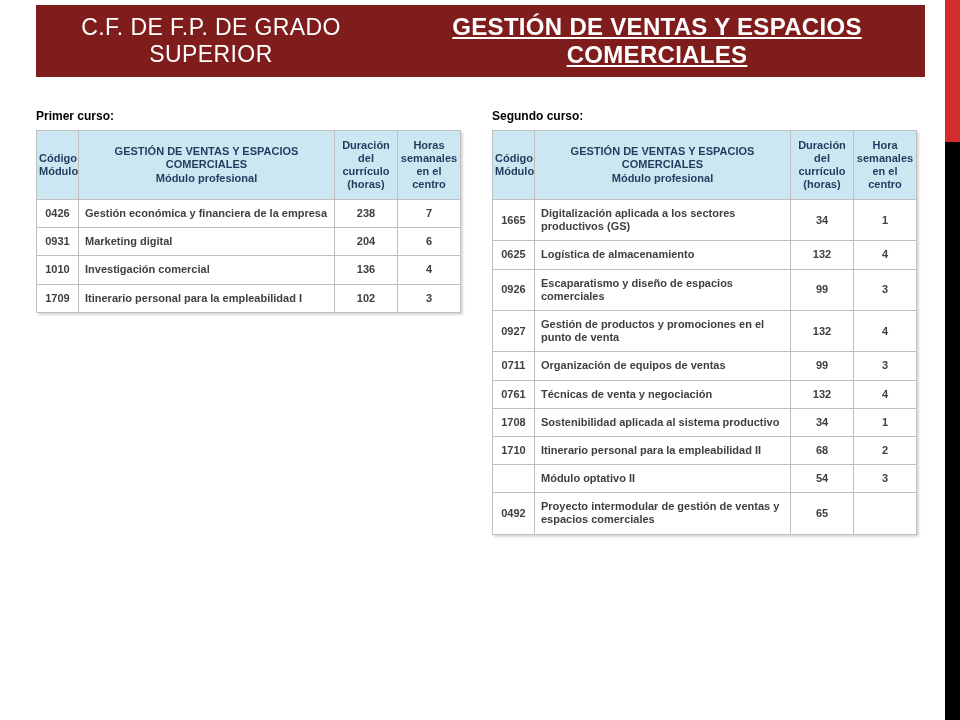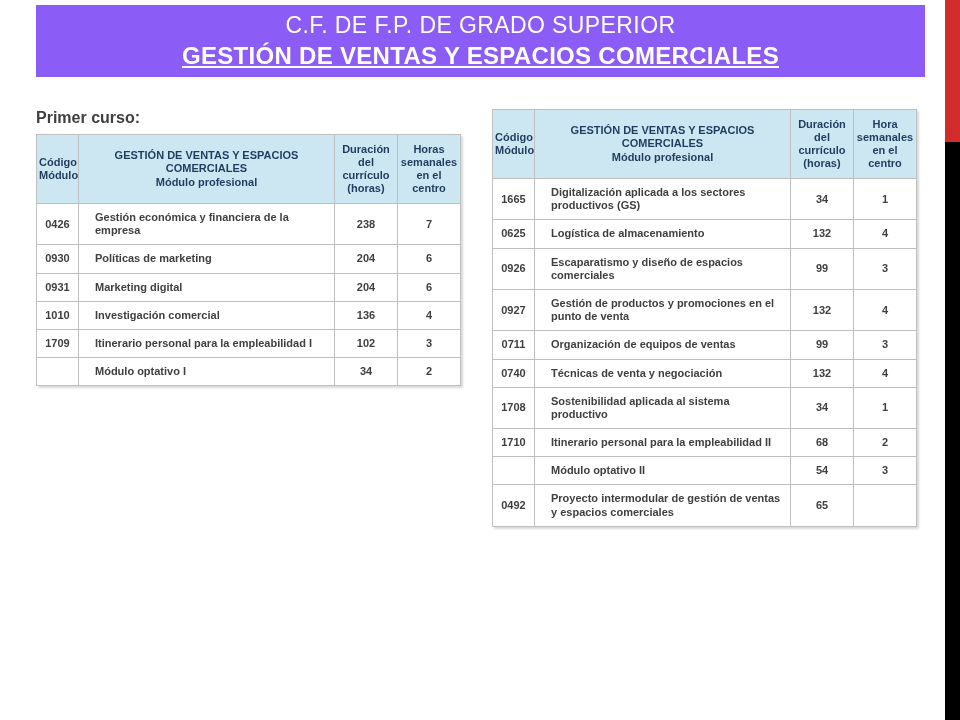--- a/index.html
+++ b/index.html
@@ -9,45 +9,45 @@
     background: #ffffff;
     font-family: "Liberation Sans", sans-serif;
     overflow: hidden;
   }
 
   
   .banner {
     position: absolute;
     left: 36px; top: 5px;
     width: 889px; height: 72px;
-    background: #8b5cf6;
+    background: #7f1d1d;
     color: #ffffff;
     display: flex;
-    flex-direction: column;
+    flex-direction: row;
     justify-content: center;
     align-items: center;
     gap: 3px;
     text-align: center;
   }
   .banner-line1 { font-size: 23px; letter-spacing: 0.4px; }
   .banner-line2 { font-size: 24px; font-weight: bold; text-decoration: underline; letter-spacing: 0.3px; }
 
   
   .stripe-red   { position: absolute; right: 0; top: 0;     width: 15px; height: 142px; background: #D22C2C; }
   .stripe-black { position: absolute; right: 0; top: 142px; width: 15px; height: 578px; background: #000000; }
 
   
   .course-block { position: absolute; top: 109px; }
   #block1 { left: 36px;  width: 424px; }
   #block2 { left: 492px; width: 421px; }
 
   .course-label {
-    font-size: 16px;
+    font-size: 12px;
     font-weight: bold;
-    color: #404040;
+    color: #000000;
     margin-bottom: 7px;
   }
 
   table {
     border-collapse: collapse;
     table-layout: fixed;
     width: 100%;
     box-shadow: 2px 2px 2px #d9d9d9;
   }
   col.c1 { width: 42px; }
@@ -71,21 +71,21 @@
   }
   .th-module-title { display: block; }
   .th-module-sub   { display: block; margin-top: 0; }
 
   tbody td {
     color: #3F3F3F;
     padding: 7px 4px;
     vertical-align: middle;
   }
   td.code, td.num { text-align: center; }
-  td.name { text-align: left; padding-left: 16px; padding-right: 6px; }
+  td.name { text-align: left; padding-left: 6px; padding-right: 6px; }
 </style>
 </head>
 <body>
 
 <div class="banner">
   <div class="banner-line1">C.F. DE F.P. DE GRADO SUPERIOR</div>
   <div class="banner-line2">GESTIÓN DE VENTAS Y ESPACIOS COMERCIALES</div>
 </div>
 
 <div class="stripe-red"></div>
@@ -112,26 +112,20 @@
       </tr>
     </thead>
     <tbody>
   <tr>
     <td class="code">0426</td>
     <td class="name">Gestión económica y financiera de la empresa</td>
     <td class="num">238</td>
     <td class="num">7</td>
   </tr>
 
-  <tr>
-    <td class="code">0930</td>
-    <td class="name">Políticas de marketing</td>
-    <td class="num">204</td>
-    <td class="num">6</td>
-  </tr>
 
   <tr>
     <td class="code">0931</td>
     <td class="name">Marketing digital</td>
     <td class="num">204</td>
     <td class="num">6</td>
   </tr>
 
   <tr>
     <td class="code">1010</td>
@@ -141,31 +135,26 @@
   </tr>
 
 
   <tr>
     <td class="code">1709</td>
     <td class="name">Itinerario personal para la empleabilidad I</td>
     <td class="num">102</td>
     <td class="num">3</td>
   </tr>
 
-  <tr>
-    <td class="code"></td>
-    <td class="name">Módulo optativo I</td>
-    <td class="num">34</td>
-    <td class="num">2</td>
-  </tr>
 </tbody>
   </table>
 </div>
 
 <div class="course-block" id="block2">
+  <div class="course-label">Segundo curso:</div>
   <table>
     <colgroup>
         <col class="c1">
         <col class="c2">
         <col class="c3">
         <col class="c4">
       </colgroup>
     <thead>
       <tr>
         <th>Código Módulo</th>
@@ -208,21 +197,21 @@
   </tr>
 
   <tr>
     <td class="code">0711</td>
     <td class="name">Organización de equipos de ventas</td>
     <td class="num">99</td>
     <td class="num">3</td>
   </tr>
 
   <tr>
-    <td class="code">0740</td>
+    <td class="code">0761</td>
     <td class="name">Técnicas de venta y negociación</td>
     <td class="num">132</td>
     <td class="num">4</td>
   </tr>
 
   <tr>
     <td class="code">1708</td>
     <td class="name">Sostenibilidad aplicada al sistema productivo</td>
     <td class="num">34</td>
     <td class="num">1</td>

